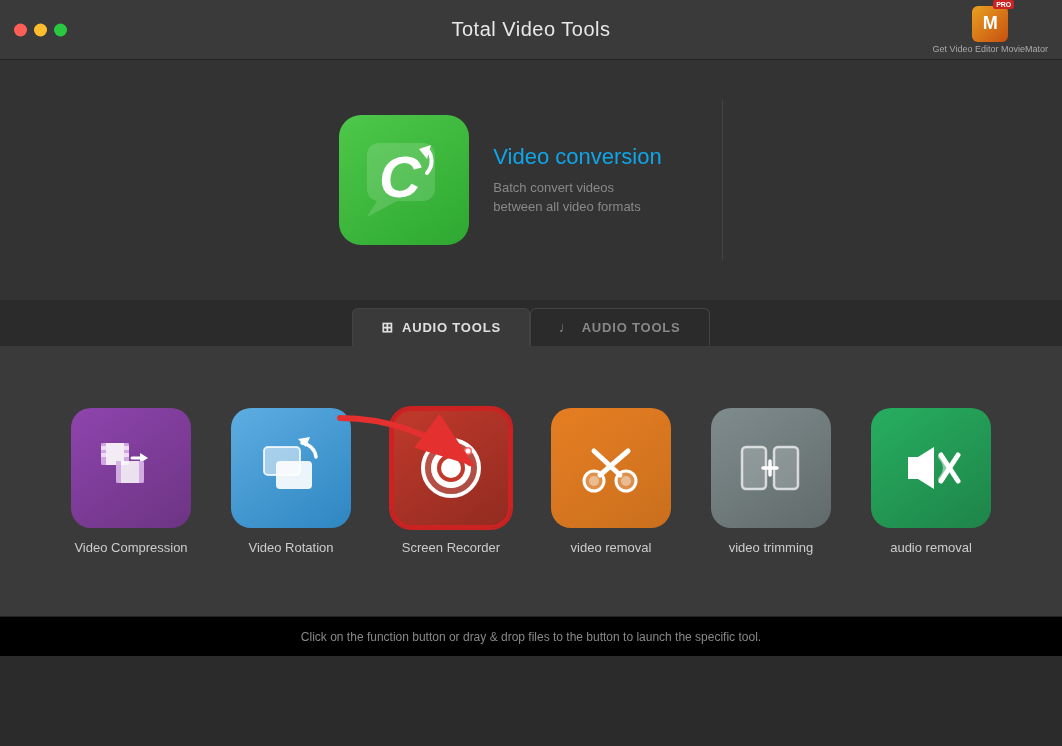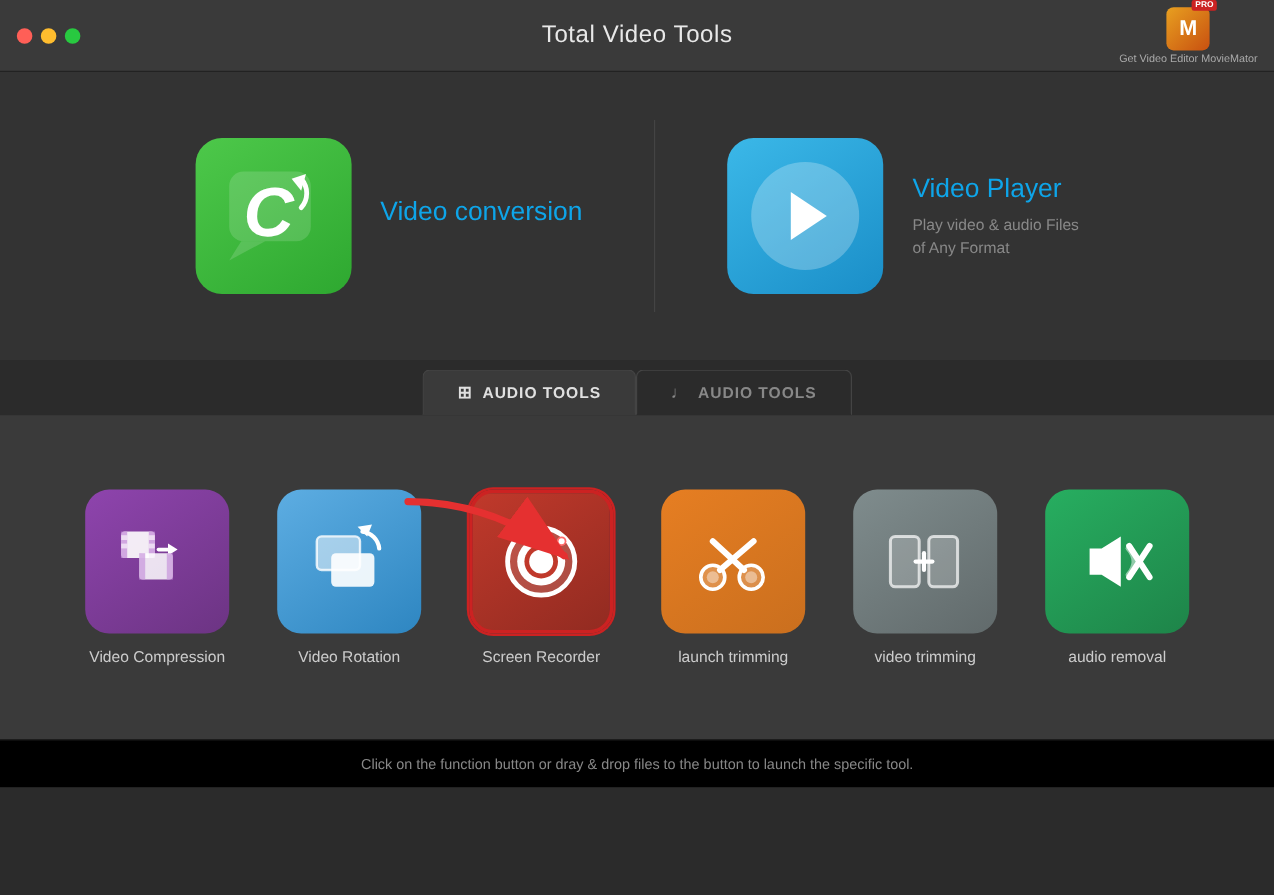--- a/index.html
+++ b/index.html
@@ -296,36 +296,26 @@
         <polygon points="18,66 8,82 38,66" fill="rgba(255,255,255,0.15)"></polygon>
 
         <text x="20" y="62" font-size="58" font-weight="900" font-style="italic" fill="white" font-family="Arial">C</text>
 
         <path d="M 68 14 A 18 18 0 0 1 68 38" stroke="white" stroke-width="4" fill="none" stroke-linecap="round"></path>
         <polygon points="72,10 60,14 68,24" fill="white"></polygon>
       </svg>
     </div>
     <div class="featured-text">
       <h2>Video conversion</h2>
+      <p>Batch convert videos<br>between all video formats</p>
     </div>
   </div>
 
   <div class="divider-v"></div>
 
-  <div class="featured-app">
-    <div class="featured-icon featured-icon-player">
-      <div class="play-bubble">
-        <div class="play-triangle"></div>
-      </div>
-    </div>
-    <div class="featured-text">
-      <h2>Video Player</h2>
-      <p>Play video &amp; audio Files<br>of Any Format</p>
-    </div>
-  </div>
 </div>
 
 <div class="tabs-bar">
   <div class="tab tab-active">
     <span class="tab-icon">⊞</span>
     <span>AUDIO TOOLS</span>
   </div>
   <div class="tab tab-inactive">
     <span class="tab-icon">♩</span>
     <span>AUDIO TOOLS</span>
@@ -395,21 +385,21 @@
         <circle cx="18" cy="48" r="10" fill="rgba(255,255,255,0.2)" stroke="white" stroke-width="3"></circle>
         <circle cx="18" cy="48" r="5" fill="rgba(255,255,255,0.4)"></circle>
 
         <circle cx="50" cy="48" r="10" fill="rgba(255,255,255,0.2)" stroke="white" stroke-width="3"></circle>
         <circle cx="50" cy="48" r="5" fill="rgba(255,255,255,0.4)"></circle>
 
         <line x1="24" y1="42" x2="52" y2="18" stroke="white" stroke-width="5" stroke-linecap="round"></line>
         <line x1="44" y1="42" x2="18" y2="18" stroke="white" stroke-width="5" stroke-linecap="round"></line>
       </svg>
     </div>
-    <span class="tool-label">launch trimming</span>
+    <span class="tool-label">video removal</span>
   </div>
 
   <div class="tool-item">
     <div class="tool-icon-wrap tool-merging">
       <svg class="merging-svg" viewBox="0 0 70 70">
 
         <rect x="6" y="14" width="24" height="42" rx="4" fill="rgba(255,255,255,0.2)" stroke="rgba(255,255,255,0.7)" stroke-width="2.5"></rect>
         <rect x="38" y="14" width="24" height="42" rx="4" fill="rgba(255,255,255,0.2)" stroke="rgba(255,255,255,0.7)" stroke-width="2.5"></rect>
 
         <line x1="34" y1="28" x2="34" y2="42" stroke="white" stroke-width="3.5" stroke-linecap="round"></line>

